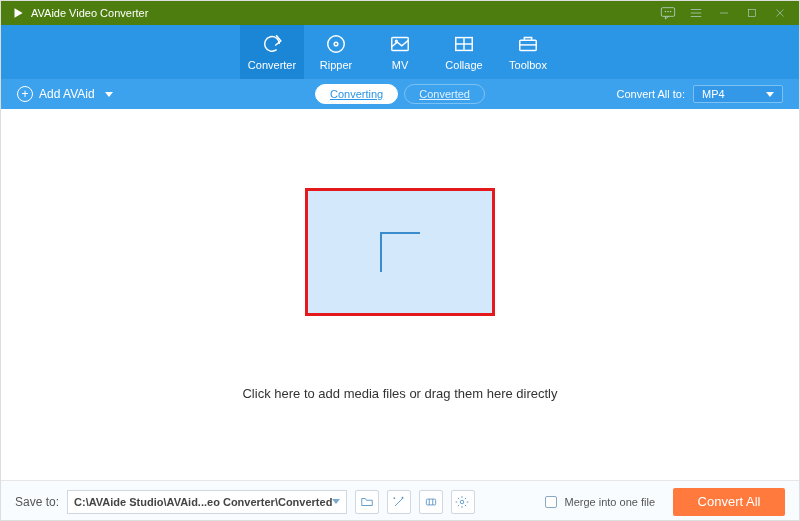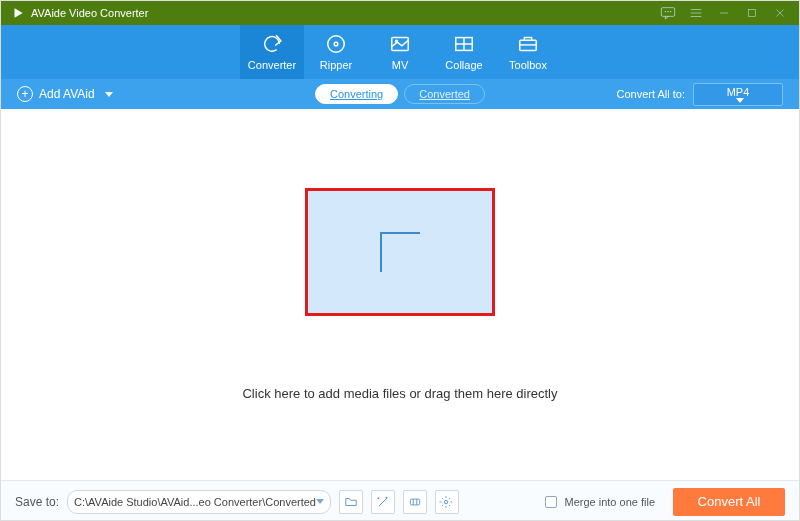--- a/index.html
+++ b/index.html
@@ -20,34 +20,34 @@
 
   
   .toolbar { height: 30px; background: #3da2ee; display: flex; align-items: center; padding: 0 16px; color: #fff; font-size: 12px; position: relative; }
   .add-files { display: flex; align-items: center; gap: 6px; cursor: pointer; }
   .add-circle { width: 16px; height: 16px; border: 1.4px solid #fff; border-radius: 50%; display: flex; align-items: center; justify-content: center; font-size: 12px; line-height: 1; }
   .tri-down { width: 0; height: 0; border-left: 4px solid transparent; border-right: 4px solid transparent; border-top: 5px solid #fff; margin-left: 4px; }
   .seg { position: absolute; left: 50%; transform: translateX(-50%); display: flex; align-items: center; gap: 6px; }
   .seg span { padding: 3px 14px; border-radius: 10px; font-size: 11px; cursor: pointer; border: 1px solid #7cc1f4; color: #dff1ff; text-decoration: underline; }
   .seg span.active { background: #fff; color: #2b95e6; border-color: #fff; }
   .convert-to { margin-left: auto; display: flex; align-items: center; gap: 8px; font-size: 11px; }
-  .select-box { background: #3498e8; border: 1px solid #7cc1f4; border-radius: 2px; padding: 2px 8px; width: 90px; display: flex; align-items: center; justify-content: space-between; cursor: pointer; font-size: 11px; flex-direction: column; }
+  .select-box { background: #3498e8; border: 1px solid #7cc1f4; border-radius: 2px; padding: 2px 8px; width: 90px; display: flex; align-items: center; justify-content: space-between; cursor: pointer; font-size: 11px; }
 
   
   .main { height: calc(521px - 24px - 54px - 30px - 42px); background: #fff; display: flex; flex-direction: column; align-items: center; justify-content: center; gap: 44px; }
   .dropzone { width: 190px; height: 128px; border: 3px solid #e4191b; background: #d3e9fb; display: flex; align-items: center; justify-content: center; cursor: pointer; }
   .dropzone .plus-h { position: absolute; width: 40px; height: 1.5px; background: #3b8bcf; }
   .dropzone .plus-v { position: absolute; width: 1.5px; height: 40px; background: #3b8bcf; }
   .dropzone-inner { position: relative; width: 40px; height: 40px; }
   .hint { margin-top: 26px; color: #333; font-size: 13px; }
 
   
   .footer { height: 42px; border-top: 1px solid #e7e7e7; background: #f9fcff; display: flex; align-items: center; padding: 0 14px; font-size: 12px; color: #555; gap: 8px; }
   .save-label { color: #555; }
-  .path-box { flex: 0 0 246px; height: 24px; border: 1px solid #cfd8e0; border-radius: 10px; background: #fff; display: flex; align-items: center; padding: 0 6px; justify-content: space-between; cursor: pointer; font-size: 11px; color: #444; }
+  .path-box { flex: 0 0 246px; height: 24px; border: 1px solid #cfd8e0; border-radius: 0; background: #fff; display: flex; align-items: center; padding: 0 6px; justify-content: space-between; cursor: pointer; font-size: 11px; color: #444; font-weight: bold; }
   .path-box .tri-down2 { width: 0; height: 0; border-left: 4px solid transparent; border-right: 4px solid transparent; border-top: 5px solid #7ba9cf; }
   .icon-btn { width: 24px; height: 24px; border: 1px solid #cfd8e0; border-radius: 2px; background: #fff; display: flex; align-items: center; justify-content: center; cursor: pointer; }
   .icon-btn svg { stroke: #5c97c7; fill: none; }
   .merge { margin-left: auto; display: flex; align-items: center; gap: 8px; cursor: pointer; color: #555; font-size: 11px; }
   .merge .cb { width: 12px; height: 12px; border: 1px solid #8aa8c0; border-radius: 2px; background: #fff; }
   .convert-all { margin-left: 10px; width: 112px; height: 28px; background: #ff7a3c; color: #fff; border: none; border-radius: 2px; font-size: 13px; cursor: pointer; display:flex; align-items:center; justify-content:center; }
 </style>
 </head>
 <body>
 

